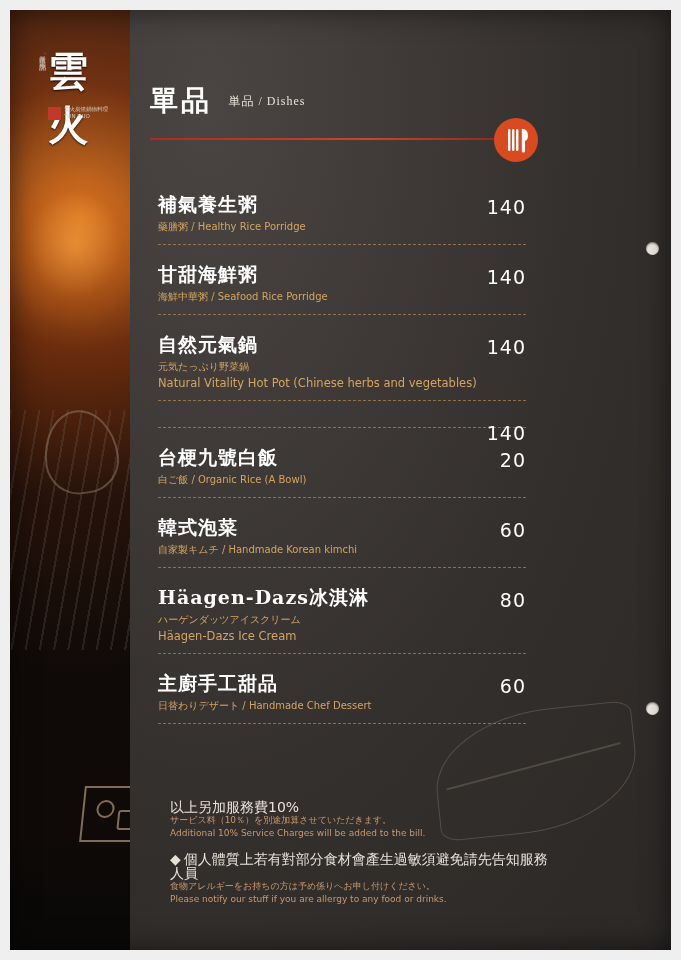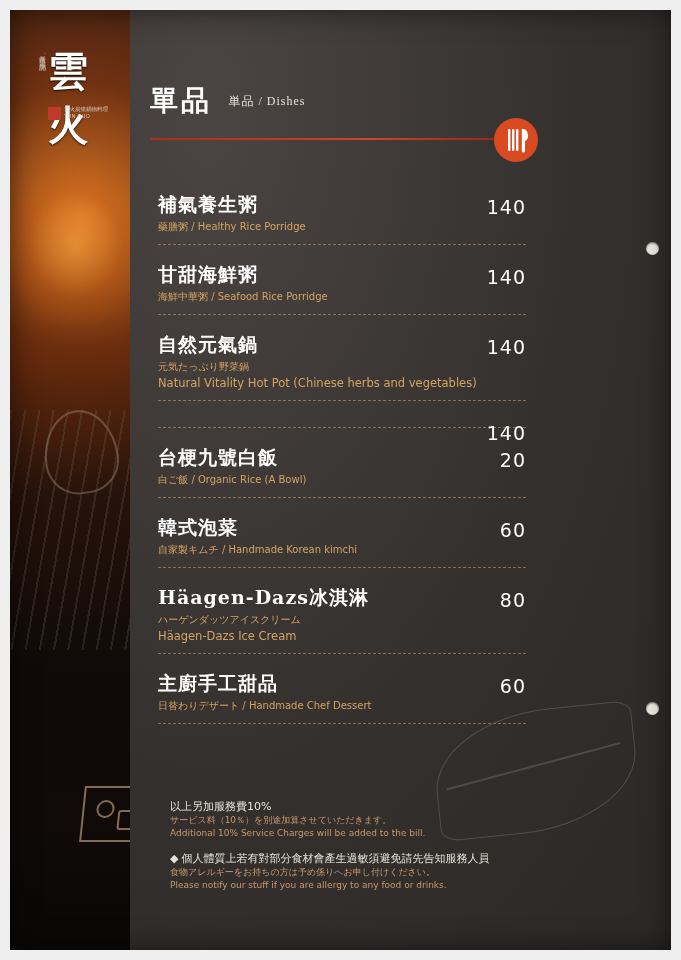--- a/index.html
+++ b/index.html
@@ -250,21 +250,21 @@
   
   .footer {
     position: absolute;
     left: 160px;
     top: 790px;
     width: 380px;
   }
   .note-block { margin-bottom: 12px; }
   .note-zh {
     color: #e7e2d8;
-    font-size: 11px;
+    font-size: 14px;
     line-height: 14px;
     font-family: "DejaVu Sans", sans-serif;
   }
   .note-jp {
     color: #c9996a;
     font-size: 9px;
     line-height: 13px;
     font-family: "DejaVu Sans", sans-serif;
   }
   .note-en {

